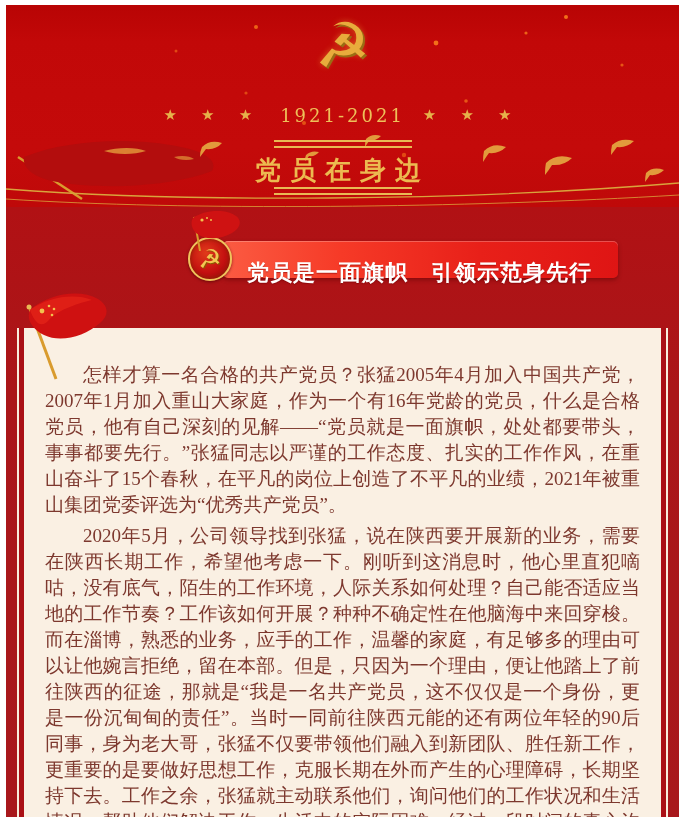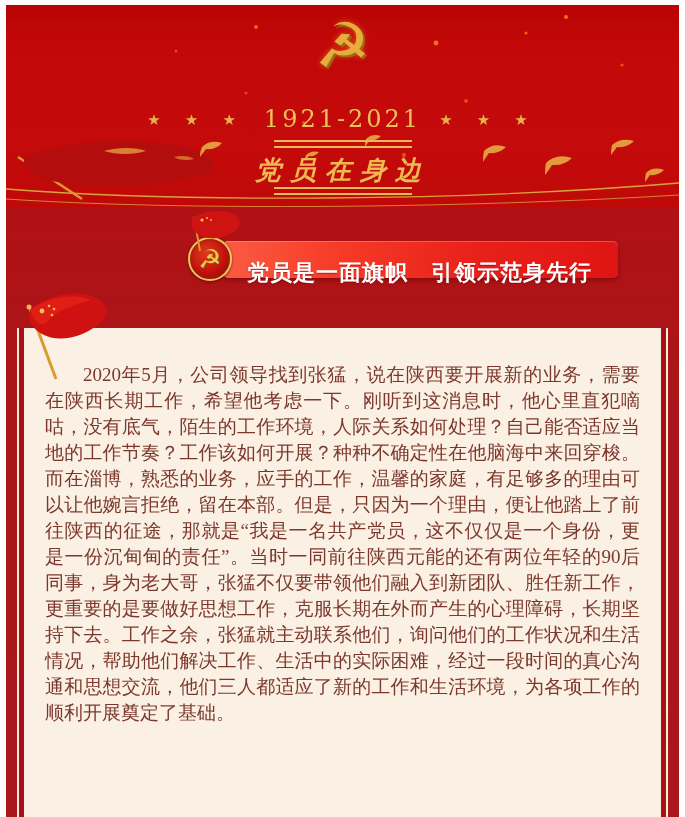--- a/index.html
+++ b/index.html
@@ -22,30 +22,30 @@
     font-size:62px;line-height:70px;color:#e8ac3c;
     text-shadow:2px 2px 0 #9a6d14, 0 0 6px rgba(255,190,60,.45);
     font-family:"DejaVu Sans", sans-serif;
   }
   .years-row{
     position:absolute;top:100px;left:0;width:673px;text-align:center;
     color:#e9b954;white-space:nowrap;
   }
   .years-row .stars{font-size:15px;letter-spacing:10px;vertical-align:2px;color:#e6b14a;}
   .years-row .years{
-    font-family:"DejaVu Serif", serif;font-size:24px;letter-spacing:3px;
+    font-family:"DejaVu Serif", serif;font-size:18px;letter-spacing:3px;
     padding:0 18px;color:#eec059;text-align:center;
   }
   .dbl-line{position:absolute;left:268px;width:138px;height:10px;}
   .dbl-line span{display:block;height:2px;background:#e9b954;margin-bottom:4px;}
   .dbl-line.l1{top:135px;}
   .dbl-line.l2{top:182px;}
   .script-title{
     position:absolute;top:148px;left:0;width:673px;text-align:center;
-    font-family:"DejaVu Serif", serif;font-style:italic;font-weight:bold;
+    font-family:"DejaVu Serif", serif;font-weight:bold;
     font-size:26px;letter-spacing:9px;color:#ecba50;
   }
 
   
   .banner-lower{
     position:relative;width:673px;height:610px;
     background:linear-gradient(180deg,#b11114 0%, #aa1619 30%, #a8181c 100%);
   }
   .headline-row{
     position:absolute;top:21px;left:182px;height:62px;display:flex;align-items:center;
@@ -176,18 +176,19 @@
         <circle cx="11" cy="16" r="2.5" fill="#e9b954"></circle>
         <path d="M12,19 C32,2 62,-2 80,8 C90,14 92,24 82,32 C66,46 42,52 26,44 C14,38 8,28 12,19 Z" fill="#cf1111"></path>
         <path d="M12,19 C30,6 56,2 74,9 C62,12 40,18 30,30 C22,38 16,30 12,19 Z" fill="#e22217" opacity="0.85"></path>
         <circle cx="24" cy="20" r="2.4" fill="#f2c24e"></circle>
         <circle cx="31" cy="15" r="1.3" fill="#f2c24e"></circle>
         <circle cx="36" cy="18" r="1.3" fill="#f2c24e"></circle>
         <circle cx="34" cy="24" r="1.3" fill="#f2c24e"></circle>
       </svg>
 
       <div class="card">
+        <p>怎样才算一名合格的共产党员？张猛2005年4月加入中国共产党，2007年1月加入重山大家庭，作为一个有16年党龄的党员，什么是合格党员，他有自己深刻的见解——“党员就是一面旗帜，处处都要带头，事事都要先行。”张猛同志以严谨的工作态度、扎实的工作作风，在重山奋斗了15个春秋，在平凡的岗位上创造了不平凡的业绩，2021年被重山集团党委评选为“优秀共产党员”。</p>
         <p>2020年5月，公司领导找到张猛，说在陕西要开展新的业务，需要在陕西长期工作，希望他考虑一下。刚听到这消息时，他心里直犯嘀咕，没有底气，陌生的工作环境，人际关系如何处理？自己能否适应当地的工作节奏？工作该如何开展？种种不确定性在他脑海中来回穿梭。而在淄博，熟悉的业务，应手的工作，温馨的家庭，有足够多的理由可以让他婉言拒绝，留在本部。但是，只因为一个理由，便让他踏上了前往陕西的征途，那就是“我是一名共产党员，这不仅仅是一个身份，更是一份沉甸甸的责任”。当时一同前往陕西元能的还有两位年轻的90后同事，身为老大哥，张猛不仅要带领他们融入到新团队、胜任新工作，更重要的是要做好思想工作，克服长期在外而产生的心理障碍，长期坚持下去。工作之余，张猛就主动联系他们，询问他们的工作状况和生活情况，帮助他们解决工作、生活中的实际困难，经过一段时间的真心沟通和思想交流，他们三人都适应了新的工作和生活环境，为各项工作的顺利开展奠定了基础。</p>
       </div>
     </div>
 
   </div>
 </div>
 
 </body></html>

